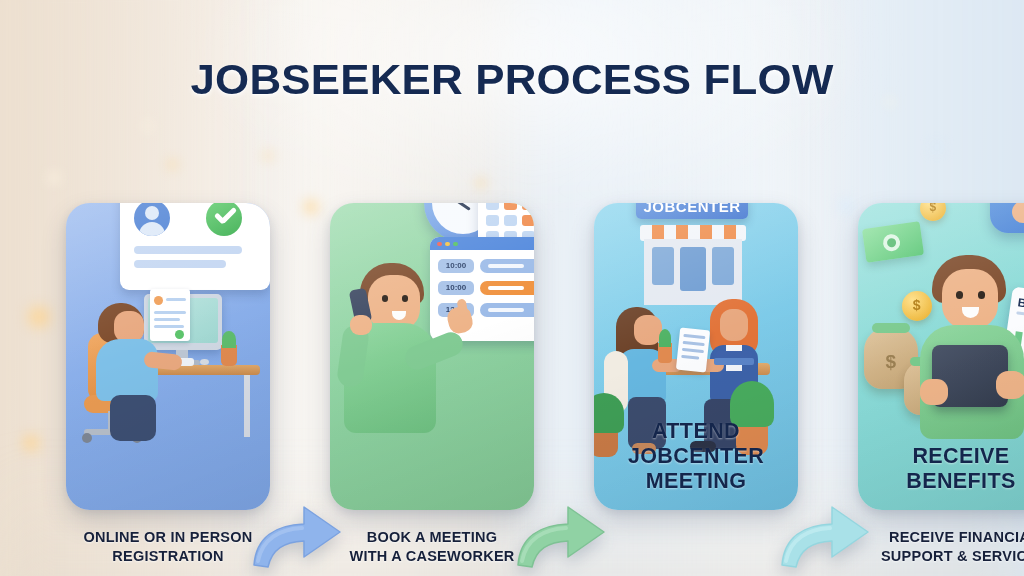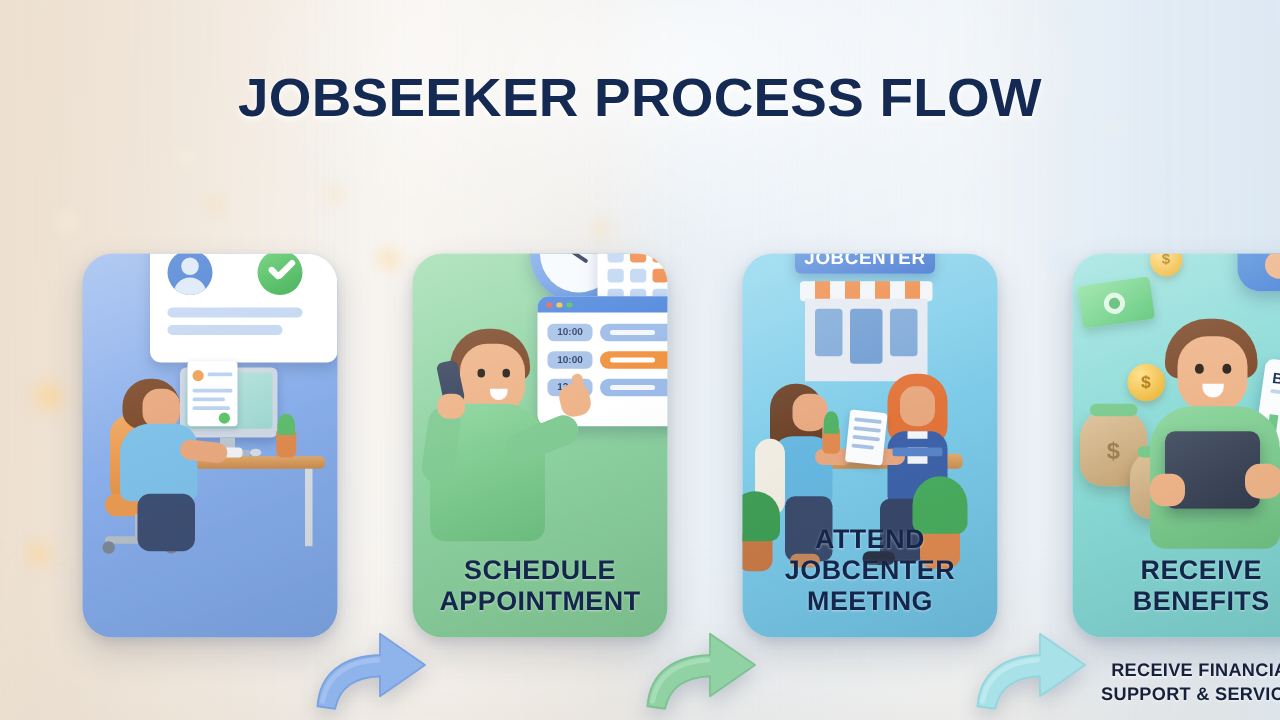--- a/index.html
+++ b/index.html
@@ -239,20 +239,22 @@
         <div class="sq rnd" style="left:66px;top:230px;width:10px;height:10px;background:#7e8795;"></div>
 
         <div class="sq" style="left:32px;top:100px;width:46px;height:40px;border-radius:22px 22px 14px 14px;background:#7d4a2a;"></div>
         <div class="sq skin" style="left:48px;top:108px;width:30px;height:32px;border-radius:13px;"></div>
         <div class="sq" style="left:30px;top:136px;width:62px;height:62px;border-radius:24px 18px 8px 8px;background:#7ec0e8;"></div>
         <div class="sq skin" style="left:78px;top:150px;width:38px;height:16px;border-radius:9px;transform:rotate(6deg);"></div>
         <div class="sq" style="left:44px;top:192px;width:46px;height:46px;border-radius:10px;background:#3d4f73;"></div>
       </div>
       <div class="sheen"></div>
     </div>
+    <div class="caption">ONLINE OR IN PERSON
+REGISTRATION</div>
   </div>
 
   <div class="step step-1">
     <div class="card" style="background:linear-gradient(155deg,#9ddcae,#8cd09f 60%,#83c995);">
       <div class="ill">
 
         <div class="sq rnd" style="left:94px;top:-39px;width:78px;height:78px;background:linear-gradient(150deg,#8fb9ef,#5d8ddd);box-shadow:0 6px 12px rgba(25,45,90,.25);">
           <div class="sq rnd" style="left:8px;top:8px;width:62px;height:62px;background:#f7fafe;"></div>
 
           <div class="sq" style="left:31px;top:34px;width:18px;height:3px;border-radius:2px;background:#22324f;transform-origin:0 50%;transform:rotate(34deg);"></div>
@@ -303,23 +305,23 @@
         <div class="sq" style="left:62px;top:108px;width:14px;height:9px;border-radius:0 0 8px 8px;background:#fdfdfd;"></div>
         <div class="sq" style="left:22px;top:86px;width:17px;height:34px;border-radius:5px;background:#3a4660;transform:rotate(-12deg);"></div>
         <div class="sq" style="left:14px;top:120px;width:92px;height:110px;border-radius:32px 32px 12px 12px;background:linear-gradient(160deg,#8fd69f,#6fc182);"></div>
         <div class="sq" style="left:10px;top:122px;width:26px;height:62px;border-radius:13px;background:#82cb94;transform:rotate(8deg);"></div>
         <div class="sq skin2" style="left:20px;top:112px;width:22px;height:20px;border-radius:9px;"></div>
         <div class="sq" style="left:74px;top:136px;width:60px;height:24px;border-radius:13px;background:#82cb94;transform:rotate(-22deg);"></div>
         <div class="sq skin2" style="left:118px;top:104px;width:24px;height:26px;border-radius:10px;transform:rotate(-14deg);"></div>
         <div class="sq skin2" style="left:128px;top:96px;width:9px;height:18px;border-radius:5px;transform:rotate(-10deg);"></div>
       </div>
       <div class="sheen"></div>
-      <div class="card-label">SCHEDULE
-APPOINTMENT</div>
     </div>
+    <div class="caption">BOOK A MEETING
+WITH A CASEWORKER</div>
   </div>
 
   <div class="step step-2">
     <div class="card" style="background:linear-gradient(155deg,#8dd6ee,#7ac8e7 60%,#6fc0e2);">
       <div class="ill">
 
         <div class="sq" style="left:42px;top:-10px;width:112px;height:26px;border-radius:5px;background:linear-gradient(160deg,#5f93e0,#4074cf);box-shadow:0 4px 9px rgba(20,45,90,.28);">
           <div class="arttext" style="left:0;top:5px;width:100%;text-align:center;font-size:15px;">JOBCENTER</div>
         </div>
 

